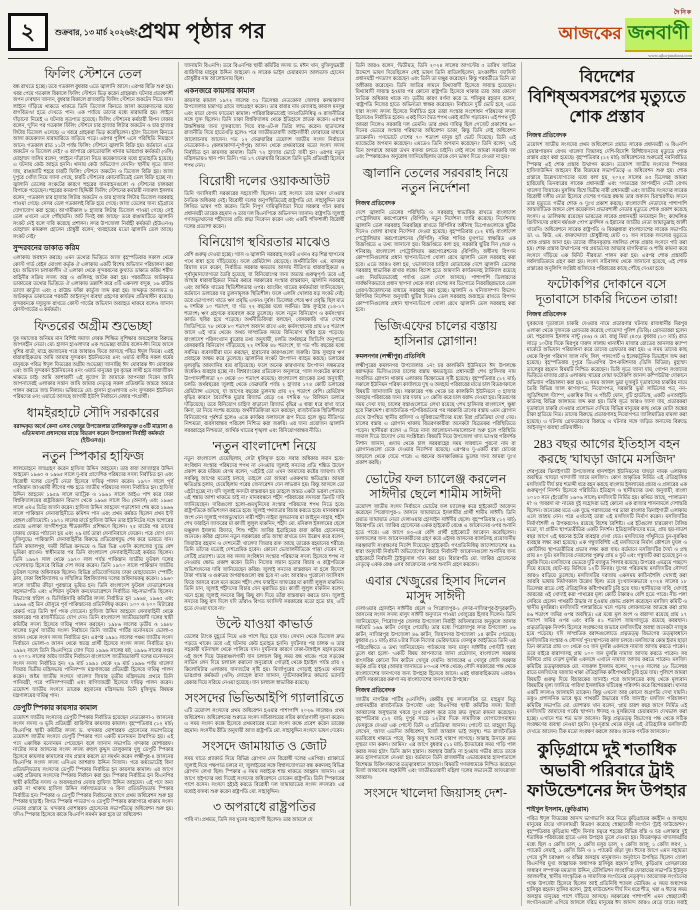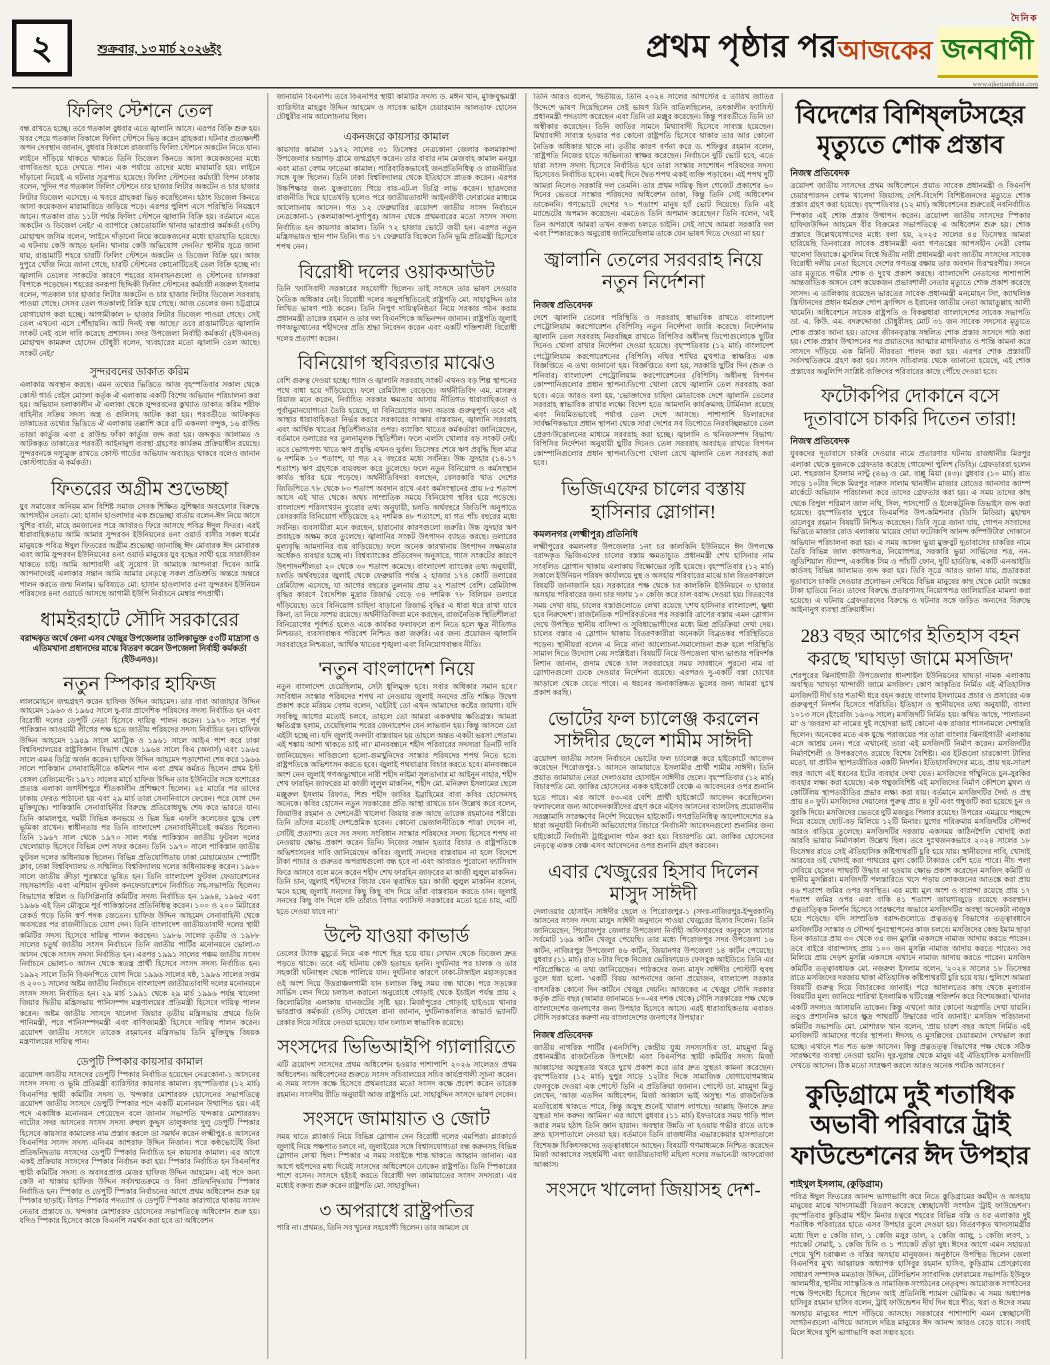--- a/index.html
+++ b/index.html
@@ -3,37 +3,37 @@
 <meta charset="utf-8">
 <style>
   html,body{margin:0;padding:0;background:#888;}
   #page{position:relative;width:700px;height:910px;background:#f4f2ec;overflow:hidden;
         font-family:"Liberation Serif","DejaVu Serif",serif;color:#161616;margin:0 auto;}
   
   #header{position:absolute;top:6px;left:8px;right:8px;height:52px;
           border-bottom:1.5px solid #333;display:flex;align-items:center;}
   #pagenum-box{width:34px;height:32px;border:3px solid #111;display:flex;align-items:center;
                justify-content:center;font-size:22px;font-weight:bold;background:#fbfaf6;flex:0 0 auto;}
-  #date{font-size:8px;font-weight:bold;margin-left:17px;white-space:nowrap;text-decoration:underline;}
-  #section-title{flex:1;text-align:right;font-size:21px;font-weight:bold;letter-spacing:.5px;}
+  #date{font-size:8px;font-weight:bold;margin-left:7px;white-space:nowrap;}
+  #section-title{flex:1;text-align:left;font-size:21px;font-weight:bold;letter-spacing:.5px;}
   #masthead{display:flex;flex-direction:column;align-items:flex-end;flex:0 0 auto;min-width:128px;}
   #masthead .tagline{font-size:6px;font-weight:bold;color:#8b1a1a;letter-spacing:1px;}
   #masthead .wordmark{display:flex;align-items:baseline;gap:3px;}
   #masthead .brand1{font-size:17px;font-weight:bold;color:#c2410c;}
-  #masthead .brand2{font-size:19px;font-weight:bold;color:#1e7a1e;background:#fef9c3;
+  #masthead .brand2{font-size:19px;font-weight:bold;color:#1e7a1e;background:#bef264;
                     padding:0 3px;border-bottom:2px solid #c9a900;}
   #masthead .website{font-size:4.5px;color:#666;margin-top:1px;}
   
   #cols{position:absolute;top:62px;left:8px;right:8px;bottom:4px;display:flex;overflow:hidden;}
   .col{flex:1 1 0;padding:0 5px;overflow:hidden;}
   .col + .col{border-left:1px solid #b4b0a6;}
   
   .b-h1{font-size:16.5px;font-weight:bold;text-align:center;line-height:1.22;margin:5px 0 3px;}
   .b-h2{font-size:12.5px;font-weight:normal;text-align:center;line-height:1.2;margin:5px 0 2px;}
-  .b-sub{font-size:7px;font-weight:normal;text-align:center;margin:2px 0 1px;}
+  .b-sub{font-size:7px;font-weight:bold;text-align:left;margin:2px 0 1px;}
   .b-by{font-size:6px;font-weight:bold;margin:1px 0;}
   .b-cap{font-size:5.5px;font-weight:bold;text-align:center;line-height:1.3;margin:1px 0;}
   .b-p{font-size:5px;line-height:1.3;text-align:justify;margin:1px 0;color:#1b1b1b;
        word-break:break-word;}
 </style>
 </head>
 <body>
 
 <div id="page">
 
@@ -97,21 +97,21 @@
         <div class="b-p">লক্ষ্মীপুরের কমলনগর উপজেলার ১নং চর কালকিনি ইউনিয়নে ঈদ উপলক্ষে বরাদ্দকৃত ভিজিএফের চালের বস্তায় ক্ষমতাচ্যুত প্রধানমন্ত্রী শেখ হাসিনার নাম সংবলিত স্লোগান থাকায় এলাকায় বিক্ষোভের সৃষ্টি হয়েছে। বৃহস্পতিবার (১২ মার্চ) সকালে ইউনিয়ন পরিষদ কার্যালয়ে দুস্থ ও অসহায় পরিবারের মাঝে চাল বিতরণকালে বিষয়টি জানাজানি হয়। সরকারের পক্ষ থেকে চর কালকিনি ইউনিয়নে ৩ হাজার অসহায় পরিবারের জন্য চার দফায় ১০ কেজি করে চাল বরাদ্দ দেওয়া হয়। বিতরণের সময় দেখা যায়, চালের বস্তাগুলোতে লেখা রয়েছে 'শেখ হাসিনার বাংলাদেশ, ক্ষুধা হবে নিরুদ্দেশ'। রাজনৈতিক পটপরিবর্তনের পর সরকারি ত্রাণের বস্তায় এমন স্লোগান দেখে উপস্থিত স্থানীয় বাসিন্দা ও সুবিধাভোগীদের মধ্যে মিশ্র প্রতিক্রিয়া দেখা দেয়। চালের বস্তার এ স্লোগান থাকায় বিতরণকারীরা অনেকটা বিব্রতকর পরিস্থিতিতে পড়েন। স্থানীয়রা বলেন এ নিয়ে নানা আলোচনা-সমালোচনা শুরু হলে পরিস্থিতি সামাল দিতে উদ্যোগ নেয় সংশ্লিষ্টরা। বিষয়টি নিয়ে উপজেলা খাদ্য ভাণ্ডার পরিদর্শক নিশান জানান, গুদাম থেকে চাল সরবরাহের সময় সাবধানে পুরনো নাম বা স্লোগানগুলো ঢেকে দেওয়ার নির্দেশনা রয়েছে। এরপরও দু-একটি বস্তা চোখের আড়ালে থেকে যেতে পারে। এ ধরনের অনাকাঙ্ক্ষিত ভুলের জন্য আমরা দুঃখ প্রকাশ করছি।</div>
         <div class="b-h2">ভোটের ফল চ্যালেঞ্জ করলেন সাঈদীর ছেলে শামীম সাঈদী</div>
         <div class="b-p">ত্রয়োদশ জাতীয় সংসদ নির্বাচনে ভোটের ফল চ্যালেঞ্জ করে হাইকোর্টে আবেদন করেছেন পিরোজপুর-১ আসনে জামায়াতে ইসলামীর প্রার্থী শামীম সাঈদী। তিনি প্রয়াত জামায়াত নেতা দেলাওয়ার হোসাইন সাঈদীর ছেলে। বৃহস্পতিবার (১২ মার্চ) বিচারপতি মো. জাকির হোসেনের একক হাইকোর্ট বেঞ্চে এ আবেদনের ওপর শুনানি হতে পারে। এর আগে ৪৩-এর বেশি প্রার্থী হাইকোর্টে আবেদন করেছিলেন। ফলাফলের জন্য আবেদনকারীদের গ্রহণ করে এইসব আসনের ব্যালটসহ প্রয়োজনীয় সরঞ্জামাদি সংরক্ষণের নির্দেশ দিয়েছেন হাইকোর্ট। গণপ্রতিনিধিত্ব আদেশাদেশের ৪৯ ধারা অনুযায়ী নির্বাচনী অভিযোগের বিচারে 'নির্বাচনী' আবেদনগুলো শুনানির জন্য হাইকোর্টে নির্বাচনী ট্রাইব্যুনাল গঠন করা হয়। বিচারপতি মো. জাকির হোসেনের নেতৃত্বে একক বেঞ্চ এসব আবেদনের ওপর শুনানি গ্রহণ করবেন।</div>
         <div class="b-h2">এবার খেজুরের হিসাব দিলেন মাসুদ সাঈদী</div>
         <div class="b-p">দেলাওয়ার হোসাইন সাঈদীর ছেলে ও পিরোজপুর-১ (সদর-নাজিরপুর-ইন্দুরকানি) আসনের সংসদ সদস্য মাসুদ সাঈদী অনুদানে পাওয়া খেজুরের হিসাব দিলেন। তিনি জানিয়েছেন, পিরোজপুর জেলার উপজেলা নির্বাহী অফিসারদের অনুকূলে আসার সর্বমোট ১৬৯ কার্টন খেজুর পেয়েছি। তার মধ্যে পিরোজপুর সদর উপজেলা ১৬ কার্টন, নাজিরপুর উপজেলা ৪৬ কার্টন, জিয়ানগর উপজেলা ১৪ কার্টন পেয়েছে। বুধবার (১১ মার্চ) রাত ৮টার দিকে নিজের ভেরিফায়েড ফেসবুক আইডিতে তিনি এর পরিপ্রেক্ষিতে এ তথ্য জানিয়েছেন। পাঠকদের জন্য মাসুদ সাঈদীর পোস্টটি হুবহু তুলে ধরা হলো- 'একটি বিষয় আপনাদের জানা প্রয়োজন, বাংলাদেশ সরকার বাৎসরিক কোনো দিন কার্টনে খেজুর দেয়নি। আজকের এ খেজুর সৌদি সরকার কর্তৃক প্রতি বছর (আমার জানামতে ৮০-এর দশক থেকে) সৌদি সরকারের পক্ষ থেকে বাংলাদেশের জনগণের জন্য উপহার হিসেবে আসে। এরই ধারাবাহিকতায় এবারও সৌদি সরকারের করুণা নয় বাংলাদেশের জনগণের উপহার।'</div>
         <div class="b-by">নিজস্ব প্রতিবেদক</div>
         <div class="b-p">জাতীয় নাগরিক পার্টির (এনসিপি) কেন্দ্রীয় যুগ্ম সদস্যসচিব ডা. মাহমুদা মিতু প্রধানমন্ত্রীর রাজনৈতিক উপদেষ্টা এবং বিএনপির স্থায়ী কমিটির সদস্য মির্জা আব্বাসের অসুস্থতার খবরে দুঃখ প্রকাশ করে তার দ্রুত সুস্থতা কামনা করেছেন। বৃহস্পতিবার (১২ মার্চ) দুপুর সাড়ে ১২টার দিকে সামাজিক যোগাযোগমাধ্যম ফেসবুকে দেওয়া এক পোস্টে তিনি এ প্রতিক্রিয়া জানান। পোস্টে ডা. মাহমুদা মিতু লেখেন, 'আজ এতদিন অধিবেশন, মির্জা আব্বাস ভাই অসুস্থ। শত রাজনৈতিক মতবিরোধ থাকতে পারে, কিন্তু অসুস্থ শুনেই খারাপ লাগছে। আল্লাহ উনাকে দ্রুত সুস্থতা দান করুন। আমিন।' এর আগে বুধবার (১১ মার্চ) ইফতারের সময় গাড়ি পাল করার সময় হঠাৎ তিনি জ্ঞান হারান। অবস্থার উন্নতি না হওয়ায় গভীর রাতে তাকে দ্রুত হাসপাতালে নেওয়া হয়। বর্তমানে তিনি রাজধানীর এভারকেয়ার হাসপাতালে বিশেষজ্ঞ চিকিৎসকদের তত্ত্বাবধানে আছেন। বিষয়টি গণমাধ্যমকে নিশ্চিত করেছেন মির্জা আব্বাসের সহধর্মিণী এবং জাতীয়তাবাদী মহিলা দলের সভানেত্রী আফরোজা আব্বাস।</div>
         <div class="b-h2">সংসদে খালেদা জিয়াসহ দেশ-</div>
       </div>
     <div class="col">
-        <div class="b-h1">বিদেশের বিশিষ্লটসহের মৃত্যুতে শোক প্রস্তাব</div>
+        <div class="b-h1">বিদেশের বিশিষ্অবসরপের মৃত্যুতে শোক প্রস্তাব</div>
         <div class="b-by">নিজস্ব প্রতিবেদক</div>
         <div class="b-p">ত্রয়োদশ জাতীয় সংসদের প্রথম অধিবেশনে প্রয়াত সাবেক প্রধানমন্ত্রী ও বিএনপি চেয়ারপারসন বেগম খালেদা জিয়াসহ দেশি-বিদেশি বিশিষ্টজনদের মৃত্যুতে শোক প্রস্তাব গ্রহণ করা হয়েছে। বৃহস্পতিবার (১২ মার্চ) অধিবেশনের শুরুতেই নবনির্বাচিত স্পিকার এই শোক প্রস্তাব উত্থাপন করেন। ত্রয়োদশ জাতীয় সংসদের স্পিকার হাফিজউদ্দিন আহমেদ বীর বিক্রমের সভাপতিত্বে এ অধিবেশন শুরু হয়। শোক প্রস্তাবে উল্লেখযোগ্যদের মধ্যে বলা হয়, ২০২৫ সালের ৪৫ ডিসেম্বর আমরা হারিয়েছি তিনবারের সাবেক প্রধানমন্ত্রী এবং গণতন্ত্রের আপসহীন নেত্রী বেগম খালেদা জিয়াকে। মুসলিম বিশ্বে দ্বিতীয় নারী প্রধানমন্ত্রী এবং জাতীয় সংসদের সাবেক বিরোধী দলীয় নেতা হিসেবে দেশের গণতন্ত্র রক্ষায় তার অবদান চিরস্মরণীয়। সদনে তার মৃত্যুতে গভীর শোক ও দুঃখ প্রকাশ করছে। বাংলাদেশি নেতাদের পাশাপাশি আন্তর্জাতিক অঙ্গনে বেশ কয়েকজন প্রভাবশালী নেতার মৃত্যুতে শোক প্রকাশ করেছে সংসদ। এ তালিকায় রয়েছেন ভারতের সাবেক প্রধানমন্ত্রী মনমোহন সিং, ক্যাথলিক খ্রিস্টানদের প্রধান ধর্মগুরু পোপ ফ্রান্সিস ও ইরানের জাতীয় নেতা আয়াতুল্লাহ আলী খামেনি। অধিবেশনে সাবেক রাষ্ট্রপতি ও বিকল্পধারা বাংলাদেশের সাবেক সভাপতি ডা. এ. কিউ. এম. বদরুদ্দোজা চৌধুরীসহ মোট ৩১ জন সাবেক সদস্যের মৃত্যুতে শোক প্রস্তাব আনা হয়। তাদের জীবনবৃত্তান্ত সম্বলিত শোক প্রস্তাব সংসদে পাঠ করা হয়। শোক প্রস্তাব উত্থাপনের পর প্রয়াতদের আত্মার মাগফিরাত ও শান্তি কামনা করে সংসদে দাঁড়িয়ে এক মিনিট নীরবতা পালন করা হয়। এরপর শোক প্রস্তাবটি সর্বসম্মতিক্রমে গ্রহণ করা হয়। সংসদ সচিবালয় থেকে জানানো হয়েছে, এই শোক প্রস্তাবের অনুলিপি সংশ্লিষ্ট ব্যক্তিদের পরিবারের কাছে পৌঁছে দেওয়া হবে।</div>
         <div class="b-h2">ফটোকপির দোকানে বসে দূতাবাসে চাকরি দিতেন তারা!</div>
         <div class="b-by">নিজস্ব প্রতিবেদক</div>
         <div class="b-p">যুবকদের দূতাবাসে চাকরি দেওয়ার নামে প্রতারণার ঘটনায় রাজধানীর মিরপুর এলাকা থেকে দুজনকে গ্রেফতার করেছে গোয়েন্দা পুলিশ (ডিবি)। গ্রেফতাররা হলেন মো. শহরজান ইসলাম নান্টু (৪৬) ও মো. বাপ্পু মিয়া (৪৩)। বুধবার (১০ মার্চ) রাত সাড়ে ১০টার দিকে মিরপুর দারুস সালাম থানাধীন মাজার রোডের আনসার ক্যাম্প মার্কেটে অভিযান পরিচালনা করে তাদের গ্রেফতার করা হয়। এ সময় তাদের কাছ থেকে বিপুল পরিমাণ জাল নথি, সিল, পাসপোর্ট ও ইলেকট্রনিক ডিভাইস জব্দ করা হয়েছে। বৃহস্পতিবার দুপুরে ডিএমপির উপ-কমিশনার (ডিসি মিডিয়া) মুহাম্মদ তালেবুর রহমান বিষয়টি নিশ্চিত করেছেন। ডিবি সূত্রে জানা যায়, গোপন সংবাদের ভিত্তিতে মাজার রোড এলাকায় 'মায়ের দোয়া ফটোকপি আনন্দ কম্পিউটার' দোকানে অভিযান পরিচালনা করা হয়। এ সময় আসল ভুয়া মুক্তবুট দূতাবাসের চাকরির নামে তৈরি বিভিন্ন জাল কাগজপত্র, নিয়োগপত্র, সরকারি ভুয়া সার্ভিসের পত্র, নন-জুডিশিয়াল স্ট্যাম্প, একাধিক সিম ও পাঁচটি ফোন, দুটি হার্ডডিস্ক, একটি এনআইডি কার্ডসহ বিভিন্ন আলামত জব্দ করা হয়। ডিবি সূত্রে আরও জানা যায়, প্রতারকরা দূতাবাসে চাকরি দেওয়ার প্রলোভন দেখিয়ে বিভিন্ন মানুষের কাছ থেকে মোটা অঙ্কের টাকা হাতিয়ে নিত। তাদের বিরুদ্ধে প্রতারণাসহ নিয়োগপত্র জালিয়াতির মামলা করা হয়েছে। এ ঘটনায় গ্রেফতারদের বিরুদ্ধে ও ঘটনার সঙ্গে জড়িত অন্যদের বিরুদ্ধে আইনানুগ ব্যবস্থা প্রক্রিয়াধীন।</div>
         <div class="b-h2">283 বছর আগের ইতিহাস বহন করছে 'ঘাঘড়া জামে মসজিদ'</div>
         <div class="b-p">শেরপুরের ঝিনাইগাতী উপজেলার ধানশাইল ইউনিয়নের ঘাঘড়া নামক এলাকায় অবস্থিত 'ঘাঘড়া খান্দাজী জামে মসজিদ'। কোণ আকৃতির নির্মিত এই ঐতিহাসিক মসজিদটি দীর্ঘ চার শতাব্দী ধরে বহন করছে বাংলায় ইসলামের প্রচার ও প্রসারের এক গুরুত্বপূর্ণ নিদর্শন হিসেবে পরিচিতি। ইতিহাস ও স্থানীয়দের তথ্য অনুযায়ী, বাংলা ১০১৩ সনে (ইংরেজি ১৬০৬ সালে) মসজিদটি নির্মিত হয়। কথিত আছে, 'পালাতনা মা' ও 'জবরদা মা' নামের দুই সহোদরা ভাই কোনো এক রাজার শাসনামলে দেশান্তরি ছিলেন। অনেকের মতে এক যুদ্ধে পরাজয়ের পর তারা বাংলার ঝিনাইগাতী এলাকায় এসে আশ্রয় নেন। পরে এখানেই তারা এই মসজিদটি নির্মাণ করেন। মসজিদটির নির্মাণশৈলী ও উপকরণেও রয়েছে বিশেষ বৈশিষ্ট্য। এর ইটগুলো চারকোণা টালির মতো, যা প্রাচীন স্থাপত্যরীতির একটি নিদর্শন। ইতিহাসবিদদের মতে, প্রায় ছয়-সাতশ বছর আগে এই ধরনের ইটের ব্যবহার দেখা যেত। মসজিদের গাঁথুনিতে চুন-সুরকির ব্যবহার লক্ষ্য করা হয়েছে। এক গম্বুজবিশিষ্ট এই মসজিদের নির্মাণ কৌশলে মুঘল ও কোটিলিয় স্থাপত্যরীতির প্রভাব লক্ষ্য করা যায়। বর্তমানে মসজিদটির দৈর্ঘ্য ও প্রস্থ প্রায় ৪০ ফুট। মসজিদের দেয়ালের পুরুত্ব প্রায় ৪ ফুট এবং গম্বুজটি করা হয়েছে চুন ও সুরকি দিয়ে। মসজিদের ভেতরে দুটি মজবুত পিলার রয়েছে। উপরের এমব্রয়ে পচ্ছন্দে দিয়ে রয়েছে ছোট-বড় মিলিয়ে ১২টি মিনার। যুগের পরিক্রমায় মসজিদটির সৌন্দর্য আরও বাড়িয়ে তুলেছে। মসজিদটির দরজায় একসময় কাঠিনশৈলি খোদাই করা আরবি ভাষায় নির্মাণকাল উল্লেখ ছিল। তবে দুঃখজনকভাবে ২০২৪ সালের ১৮ ডিসেম্বর রাতে সেই ঐতিহাসিক কষ্টিপাথরটি চুরি হয়ে যায়। স্থানীয়দের দাবি, খোদাই আরবের ওই খোদাই করা পাথরের মূল্য কোটি টাকারও বেশি হতে পারে। নীচ পলা সেবিয়ে হেলেন পাথরটি উদ্ধার না হওয়ায় ক্ষোভ প্রকাশ করেছেন মসজিদ কমিটি ও স্থানীয় মুসল্লিরা। মসজিদটি পলস্তারিতে খসে পড়ায় লোকজনের আতঙ্কে করা প্রায় ৪৬ শতাংশ জমির ওপর অবস্থিত। এর মধ্যে মূল অংশ ও বারান্দা রয়েছে প্রায় ১৭ শতাংশ জমির ওপর এবং বাকি ৪১ শতাংশ জায়গাজুড়ে রয়েছে কবরস্থান। প্রত্নতাত্ত্বিক নিদর্শন হিসেবে সংরক্ষণের অভাবে মসজিদটির অবস্থা অনেকটা নাজুক হয়ে পড়েছে। যদি সাম্প্রতিক বরাদ্দগুলোতে প্রত্নতত্ত্ব বিভাগের তত্ত্বাবধানে মসজিদটির সংস্কার ও সৌন্দর্য পুনঃস্থাপনের কাজ চলবে। মসজিদের কেন্দ্র ইমাম ছাড়া তিন কাতারে প্রায় ৩০ থেকে ৩৫ জন মুসল্লি একসঙ্গে নামাজ আদায় করতে পারেন। তবে বাইরে বারান্দাসহ প্রায় ১০০ জন মুসল্লি নামাজ আদায় করতে পারেন। সব মিলিয়ে প্রায় দেড়শ মুসল্লি একসঙ্গে এখানে নামাজ আদায় করতে পারেন। মসজিদ কমিটির তত্ত্বাবধায়ক মো. নজরুল ইসলাম বলেন, '২০২৪ সালের ১৮ ডিসেম্বর রাতে মসজিদের দরজায় থাকা ঐতিহাসিক কষ্টিপাথরটি চুরি হয়ে যায়। পুলিশে আমরা বিষয়টি গুরুত্ব দিয়ে বিচারকের জানাই। পরে আদালতের কাছ থেকে মূল্যবান বিষয়টির মূল্য জানিয়ে পারিখা ইসলামিক ঘটিবেঞ্জ পরিদর্শন করে বিশেষজ্ঞরা। খানার একটি সদস্যও আসায়নি তাকেন। কিন্তু এখনো আর কোনো অগ্রগতি দেখা যায়নি। তবুও প্রশাসনিক ভাবে ক্ষুদ্র পাথরটি উদ্ধারের দাবি জানাই।' মসজিদ পরিচালনা কমিটির সভাপতি মো. মোশারফ খান বলেন, 'প্রায় চারশ বছর আগে নির্মিত এই মসজিদটি আমাদের গর্বের স্থাপনা। ঈদসহ ও মুসল্লিদের চেয়ারম্যান দেখভাল করা হচ্ছে। এখানে শত শত ভক্ত আসেন। কিন্তু প্রত্নতত্ত্ব বিভাগের পক্ষ থেকে সঠিক সংরক্ষণের ব্যবস্থা নেওয়া হয়নি। দূর-দূরান্ত থেকে মানুষ এই ঐতিহাসিক মসজিদটি দেখতে আসেন। ঠিক মতো সংরক্ষণ করলে আরও অনেক পর্যটক আসবেন।'</div>
         <div class="b-h1">কুড়িগ্রামে দুই শতাধিক অভাবী পরিবারে ট্রাই ফাউন্ডেশনের ঈদ উপহার</div>
         <div class="b-by">শাইখুল ইসলাম, (কুড়িগ্রাম)</div>
         <div class="b-p">পবিত্র ঈদুল ফিতরের আনন্দ ভাগাভাগি করে নিতে কুড়িগ্রামের কর্মহীন ও অসহায় মানুষের মাঝে খাদ্যসামগ্রী বিতরণ করেছে স্বেচ্ছাসেবী সংগঠন 'ট্রাই ফাউন্ডেশন'। বৃহস্পতিবার কুড়িগ্রাম শহীদ মিনার চত্বরে শহরের বিভিন্ন বস্তি ও চর এলাকার দুই শতাধিক পরিবারের হাতে এসব উপহার তুলে দেওয়া হয়। বিতরণকৃত খাদ্যসামগ্রীর মধ্যে ছিল ৫ কেজি চাল, ১ কেজি মসুর ডাল, ২ কেজি আলু, ১ কেজি লবণ, ১ প্যাকেট সেমাই, ১ কেজি চিনি ও ১ প্যাকেট গুঁড়া দুধ। ঈদের আগে এমন সহায়তা পেয়ে খুশি চরাঞ্চল ও বস্তির অসহায় মানুষজন। অনুষ্ঠানে উপস্থিত ছিলেন জেলা বিএনপির মুখ্য আহ্বায়ক অধ্যাপক হাসিবুর রহমান হাসিব, কুড়িগ্রাম প্রেসক্লাবের সাধারণ সম্পাদক মমতাজ উদ্দিন, টেলিভিশন সাংবাদিক ফোরামের সভাপতি ইউসুফ আলমগীর, স্থানীয় সাংস্কৃতিক ও সামাজিক সংগঠনের নেতৃবৃন্দ। আয়োজক সংগঠনের পক্ষে উপদেষ্টা হিসেবে ছিলেন আই প্রতিনিধি শ্যামল ভৌমিক। এ সময় অধ্যাপক হাসিবুর রহমান হাসিব বলেন, ট্রাই ফাউন্ডেশন দীর্ঘ দিন ধরে শীত, খরা ও ঈদের সময় অসহায় মানুষের পাশে দাঁড়িয়ে আসছে। সরকারের পাশাপাশি এমন স্বেচ্ছাসেবী সংগঠনগুলো এগিয়ে আসলে দরিদ্র মানুষের ঈদ আনন্দ আরও বেড়ে যাবে। সবাই মিলে ঈদের খুশি ভাগাভাগি করা সম্ভব হবে।</div>

